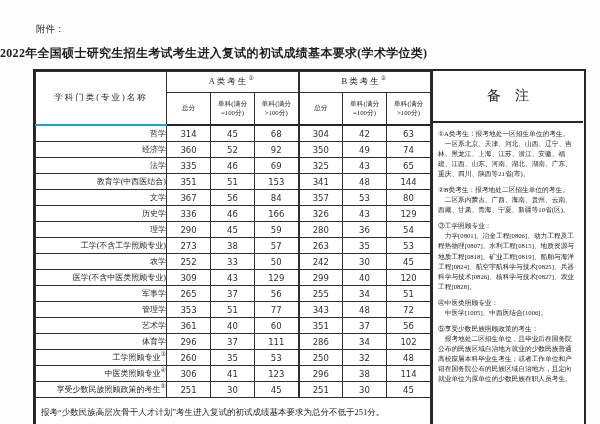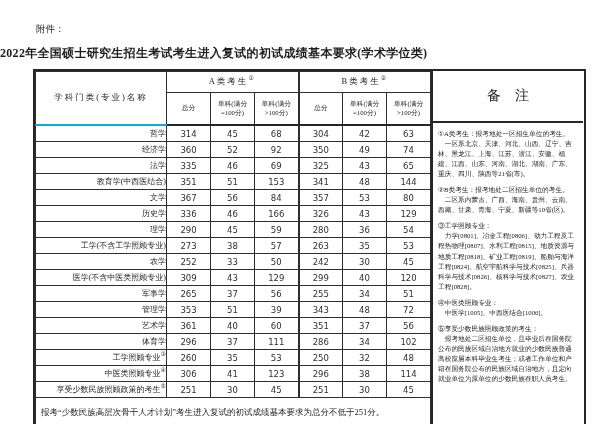--- a/index.html
+++ b/index.html
@@ -160,21 +160,21 @@
             <td class="num">37</td>
             <td class="num">56</td>
             <td class="num thickL">255</td>
             <td class="num">34</td>
             <td class="num">51</td>
           </tr>
           <tr>
             <td class="subj"><span>管理学</span></td>
             <td class="num">353</td>
             <td class="num">51</td>
-            <td class="num">39</td>
+            <td class="num">77</td>
             <td class="num thickL">343</td>
             <td class="num">48</td>
             <td class="num">72</td>
           </tr>
           <tr>
             <td class="subj"><span>艺术学</span></td>
             <td class="num">361</td>
             <td class="num">40</td>
             <td class="num">60</td>
             <td class="num thickL">351</td>

